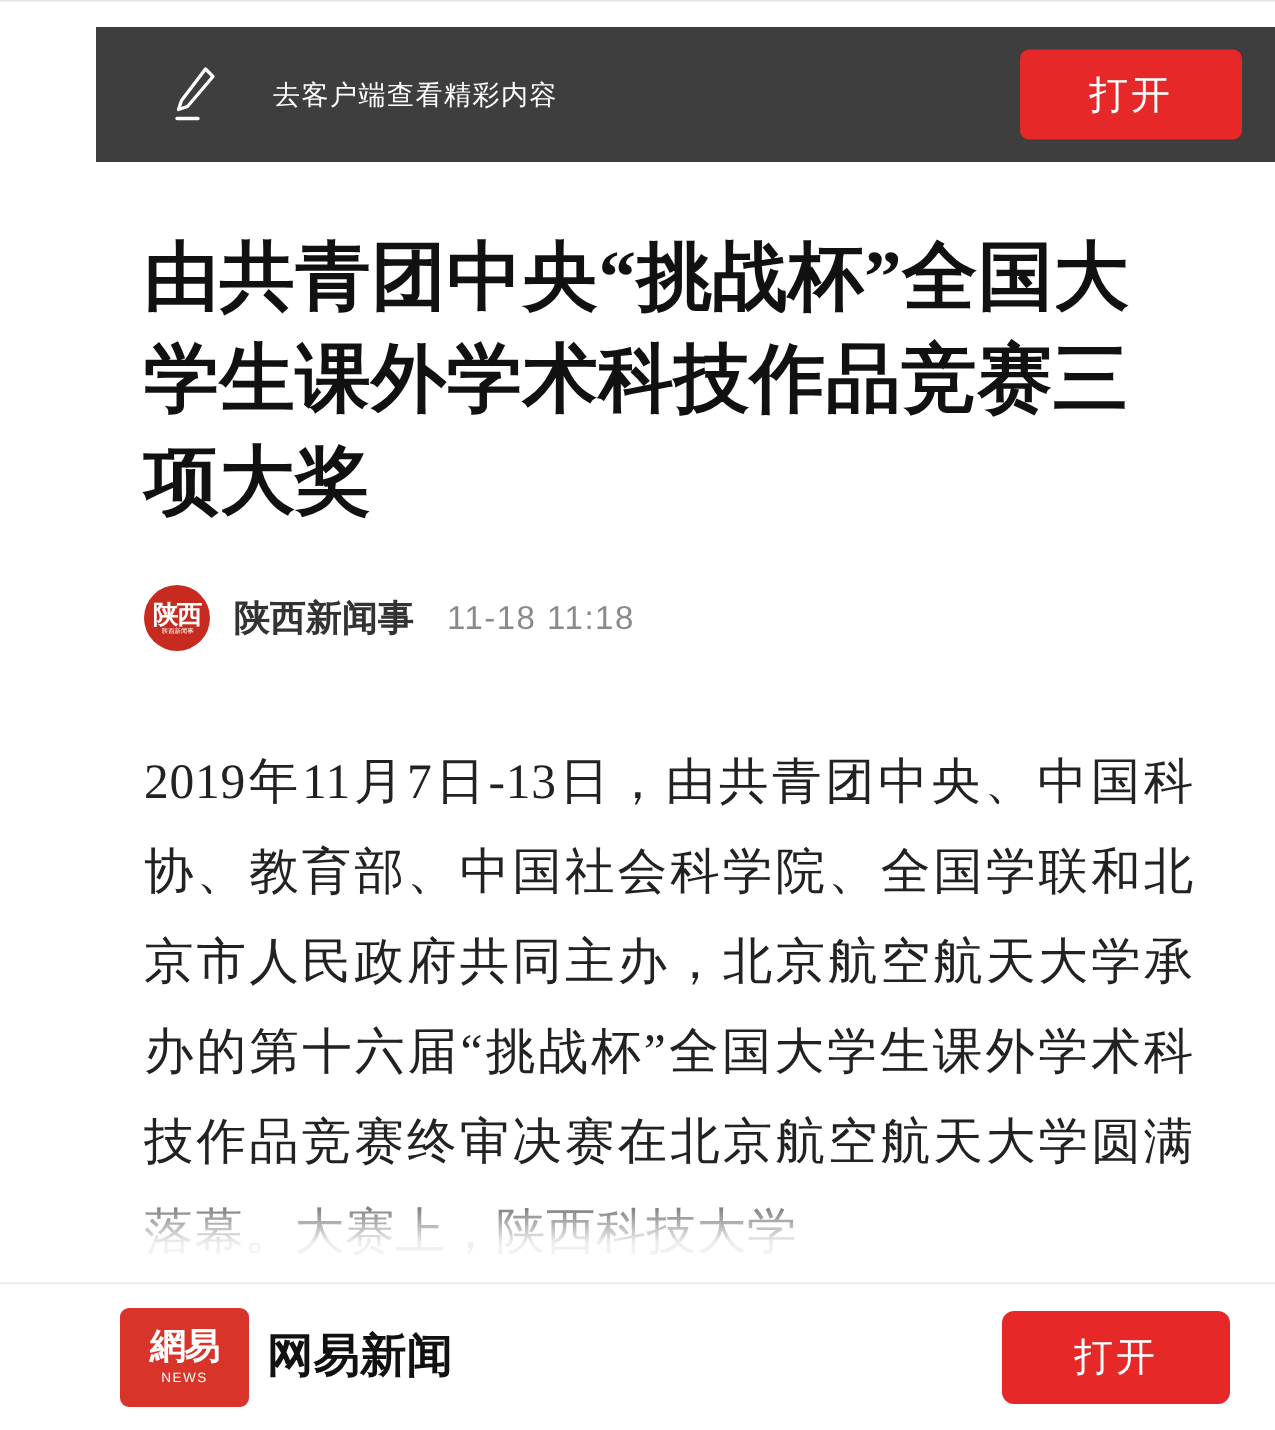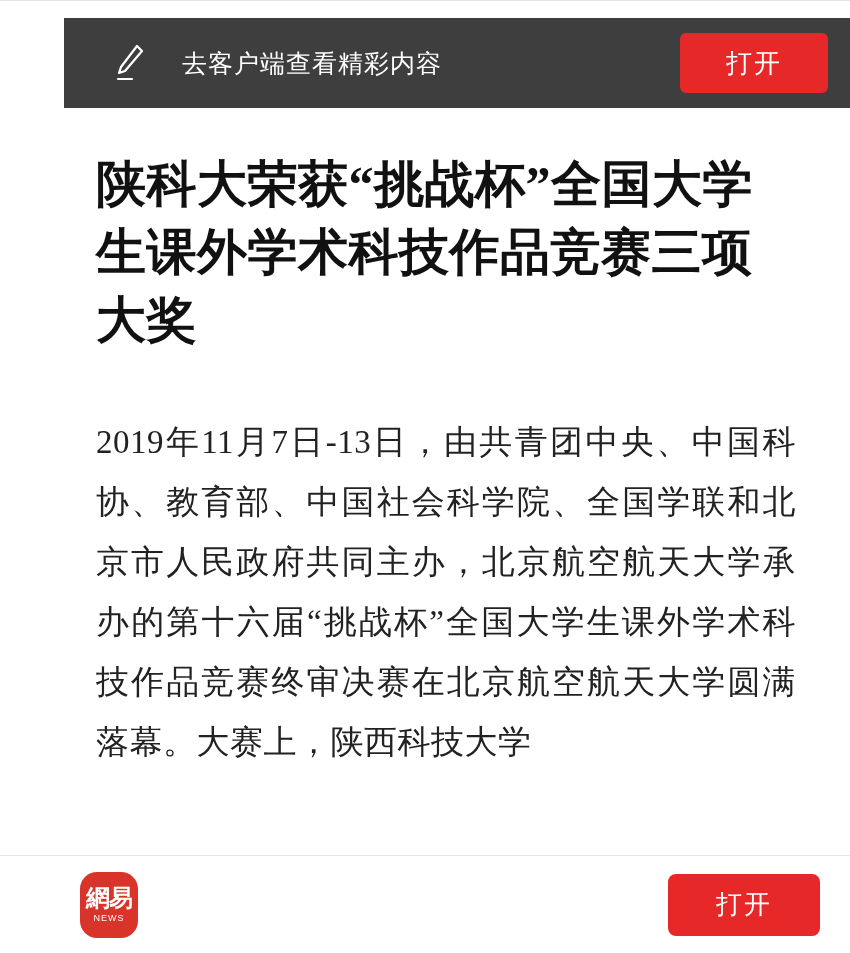--- a/index.html
+++ b/index.html
@@ -46,21 +46,21 @@
   }
   .pen-icon {
     width: 34px;
     height: 40px;
     flex: 0 0 auto;
     display: block;
     margin-right: 36px;
   }
   .banner-text {
     color: #ffffff;
-    font-size: 25px;
+    font-size: 18px;
     letter-spacing: 1px;
     flex: 1 1 auto;
     white-space: nowrap;
   }
   .open-btn {
     flex: 0 0 auto;
     width: 148px;
     height: 60px;
     border-radius: 6px;
     background: #e62828;
@@ -170,23 +170,23 @@
     bottom: 0;
     height: 98px;
     background: #ffffff;
     border-top: 1px solid #e6e6e6;
     display: flex;
     align-items: center;
     padding: 0 30px 0 80px;
     box-sizing: border-box;
   }
   .brand-logo {
-    width: 58px;
+    width: 86px;
     height: 66px;
-    border-radius: 17px;
+    border-radius: 6px;
     background: #d8342a;
     color: #ffffff;
     flex: 0 0 auto;
     margin-right: 12px;
     display: flex;
     flex-direction: column;
     align-items: center;
     justify-content: center;
     line-height: 1;
   }
@@ -248,31 +248,40 @@
   <div class="app-banner">
     <svg class="pen-icon" viewBox="0 0 34 40">
       <path d="M25 3 L30 8 L13 28 L7 30 L9 24 Z" fill="none" stroke="#ffffff" stroke-width="2.2" stroke-linejoin="round"></path>
       <line x1="6" y1="36" x2="20" y2="36" stroke="#ffffff" stroke-width="2.2" stroke-linecap="round"></line>
     </svg>
     <span class="banner-text">去客户端查看精彩内容</span>
     <button class="open-btn">打开</button>
   </div>
 
   <div class="article">
-    <h1 class="headline">陕科大荣获“挑战杯”全国大学生课外学术科技作品竞赛三项大奖</h1>
-
+    <h1 class="headline">由共青团中央“挑战杯”全国大学生课外学术科技作品竞赛三项大奖</h1>
+
+    <div class="byline">
+      <div class="avatar">
+        <span class="av-main">陕西</span>
+        <span class="av-sub">陕西新闻事</span>
+      </div>
+      <span class="source-name">陕西新闻事</span>
+      <span class="timestamp">11-18 11:18</span>
+    </div>
 
     <div class="body-text">2019年11月7日-13日，由共青团中央、中国科协、教育部、中国社会科学院、全国学联和北京市人民政府共同主办，北京航空航天大学承办的第十六届“挑战杯”全国大学生课外学术科技作品竞赛终审决赛在北京航空航天大学圆满落幕。大赛上，陕西科技大学</div>
   </div>
 
   <div class="fade"></div>
 
   <div class="bottom-bar">
     <div class="brand-logo">
       <span class="bl-main">網易</span>
       <span class="bl-sub">NEWS</span>
     </div>
     <div class="brand-text">
+      <span class="brand-title">网易新闻</span>
     </div>
     <button class="open-btn-bottom">打开</button>
   </div>
 
 </div>
 
 </body></html>

